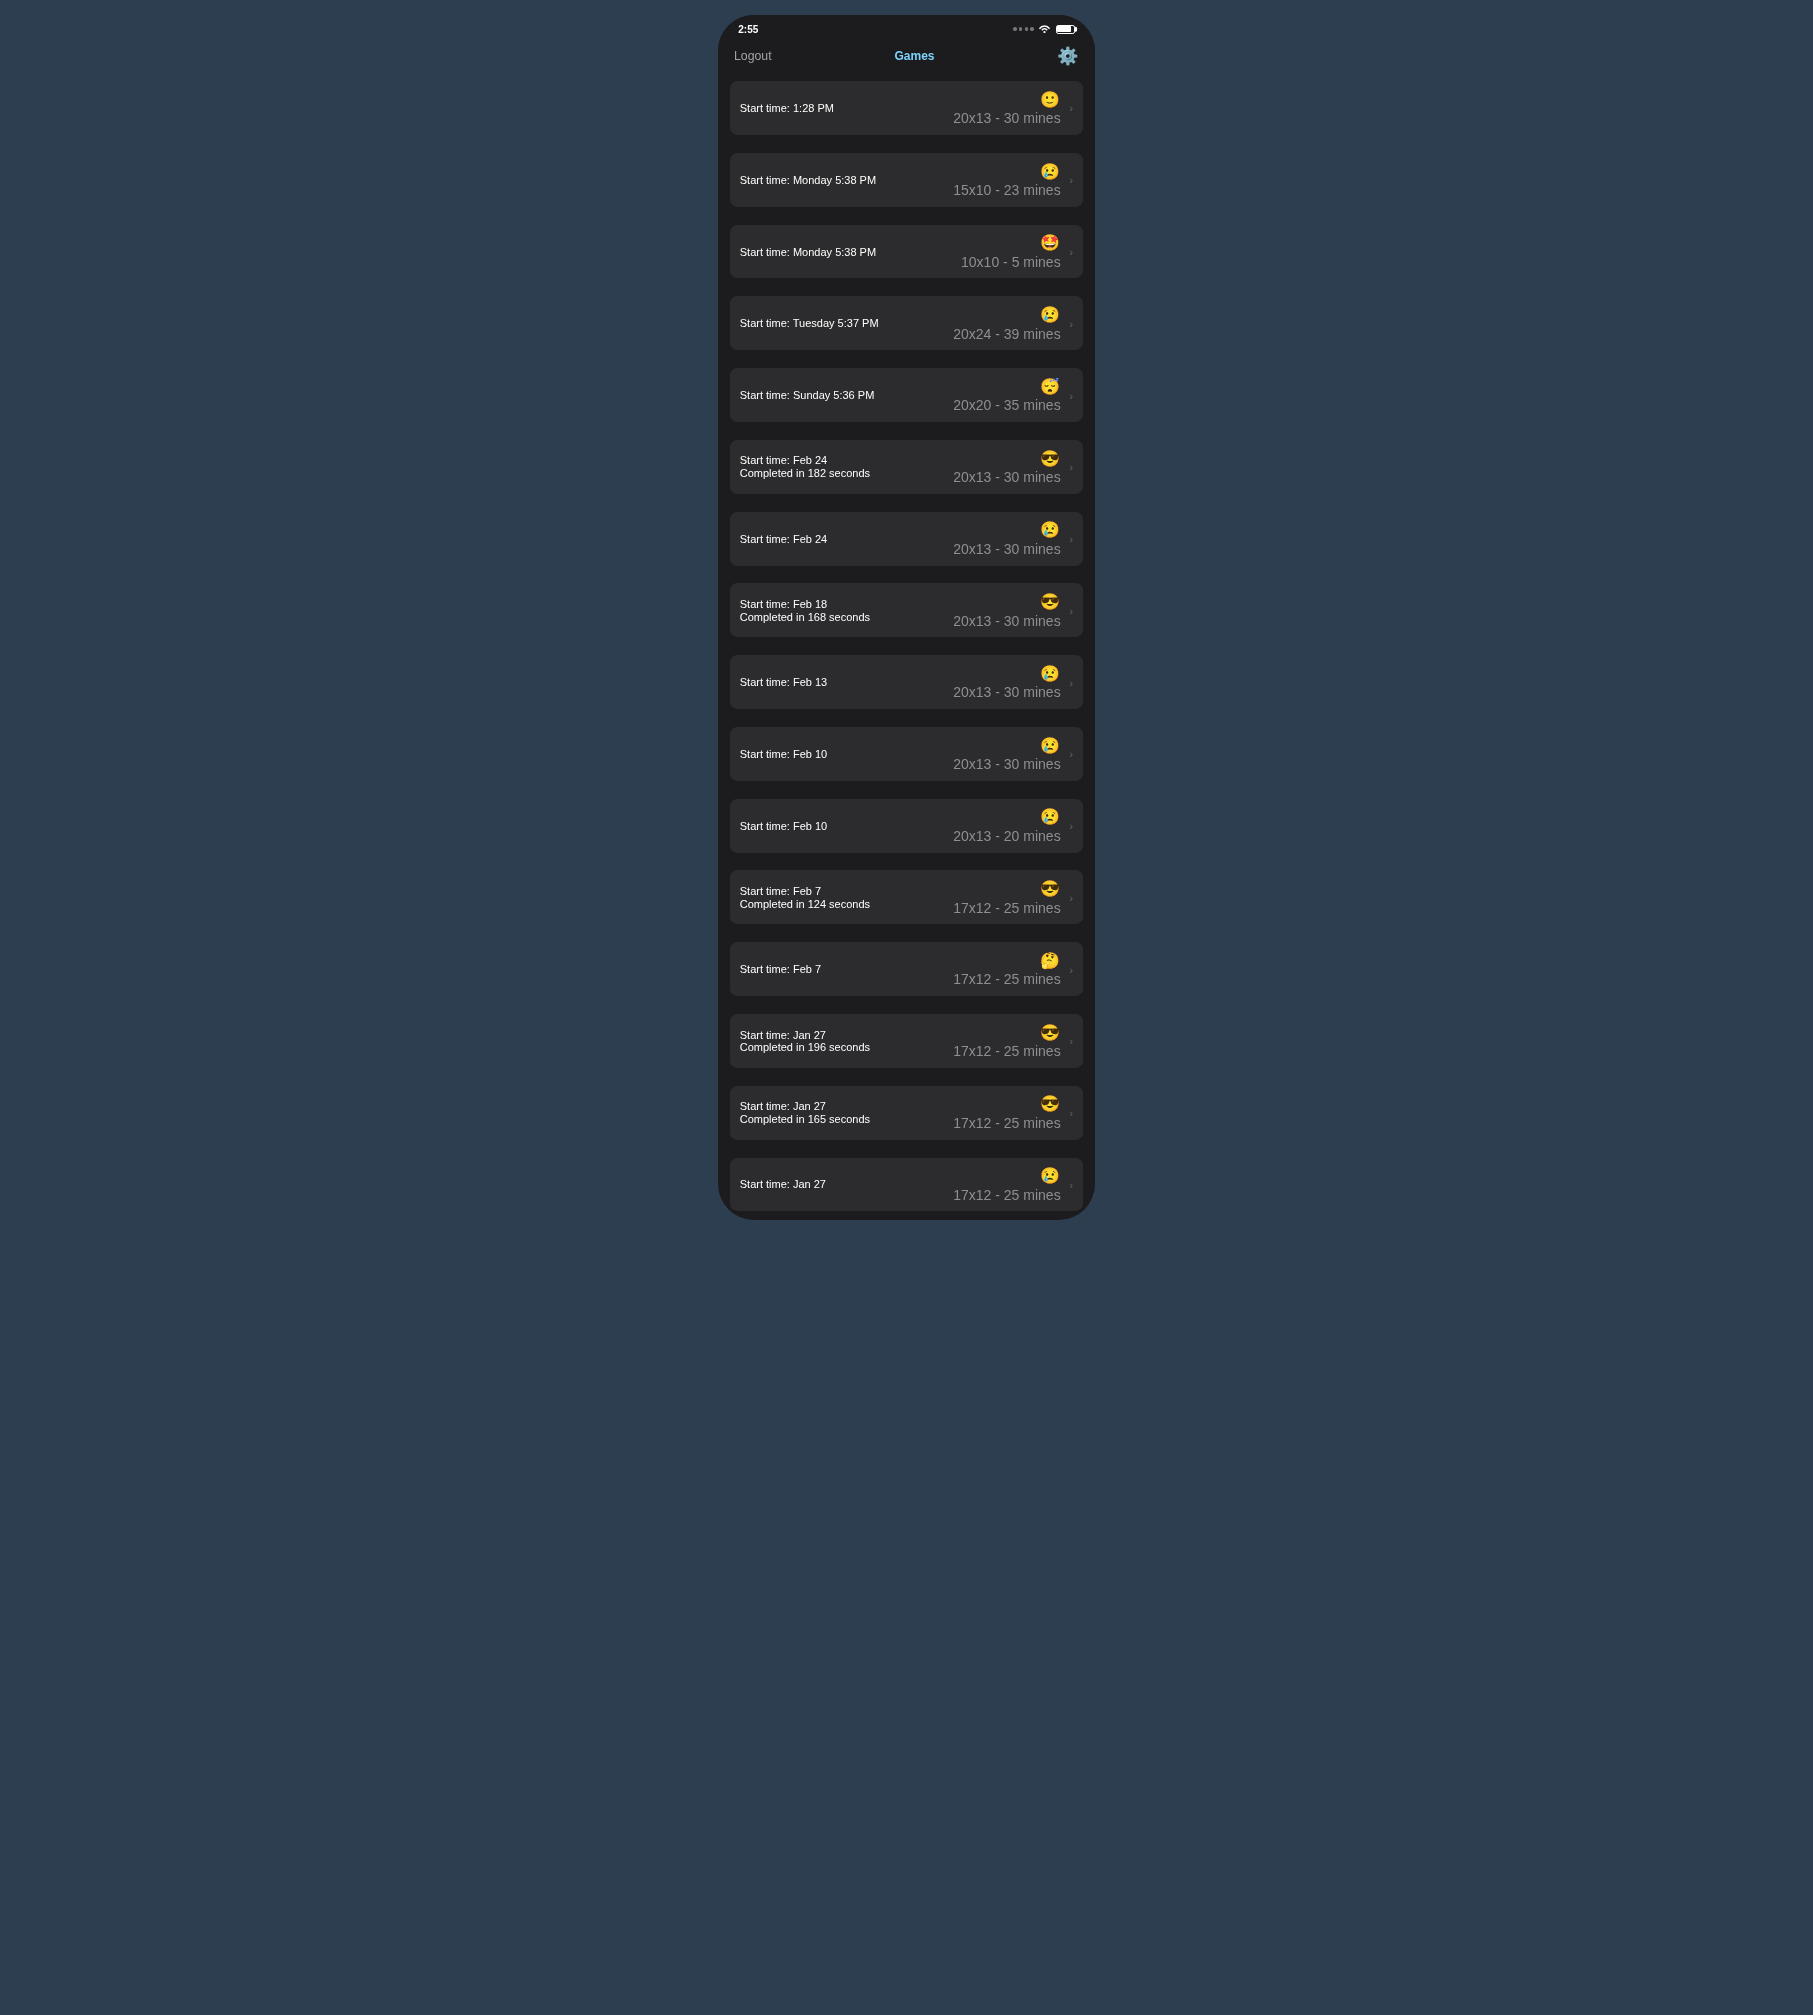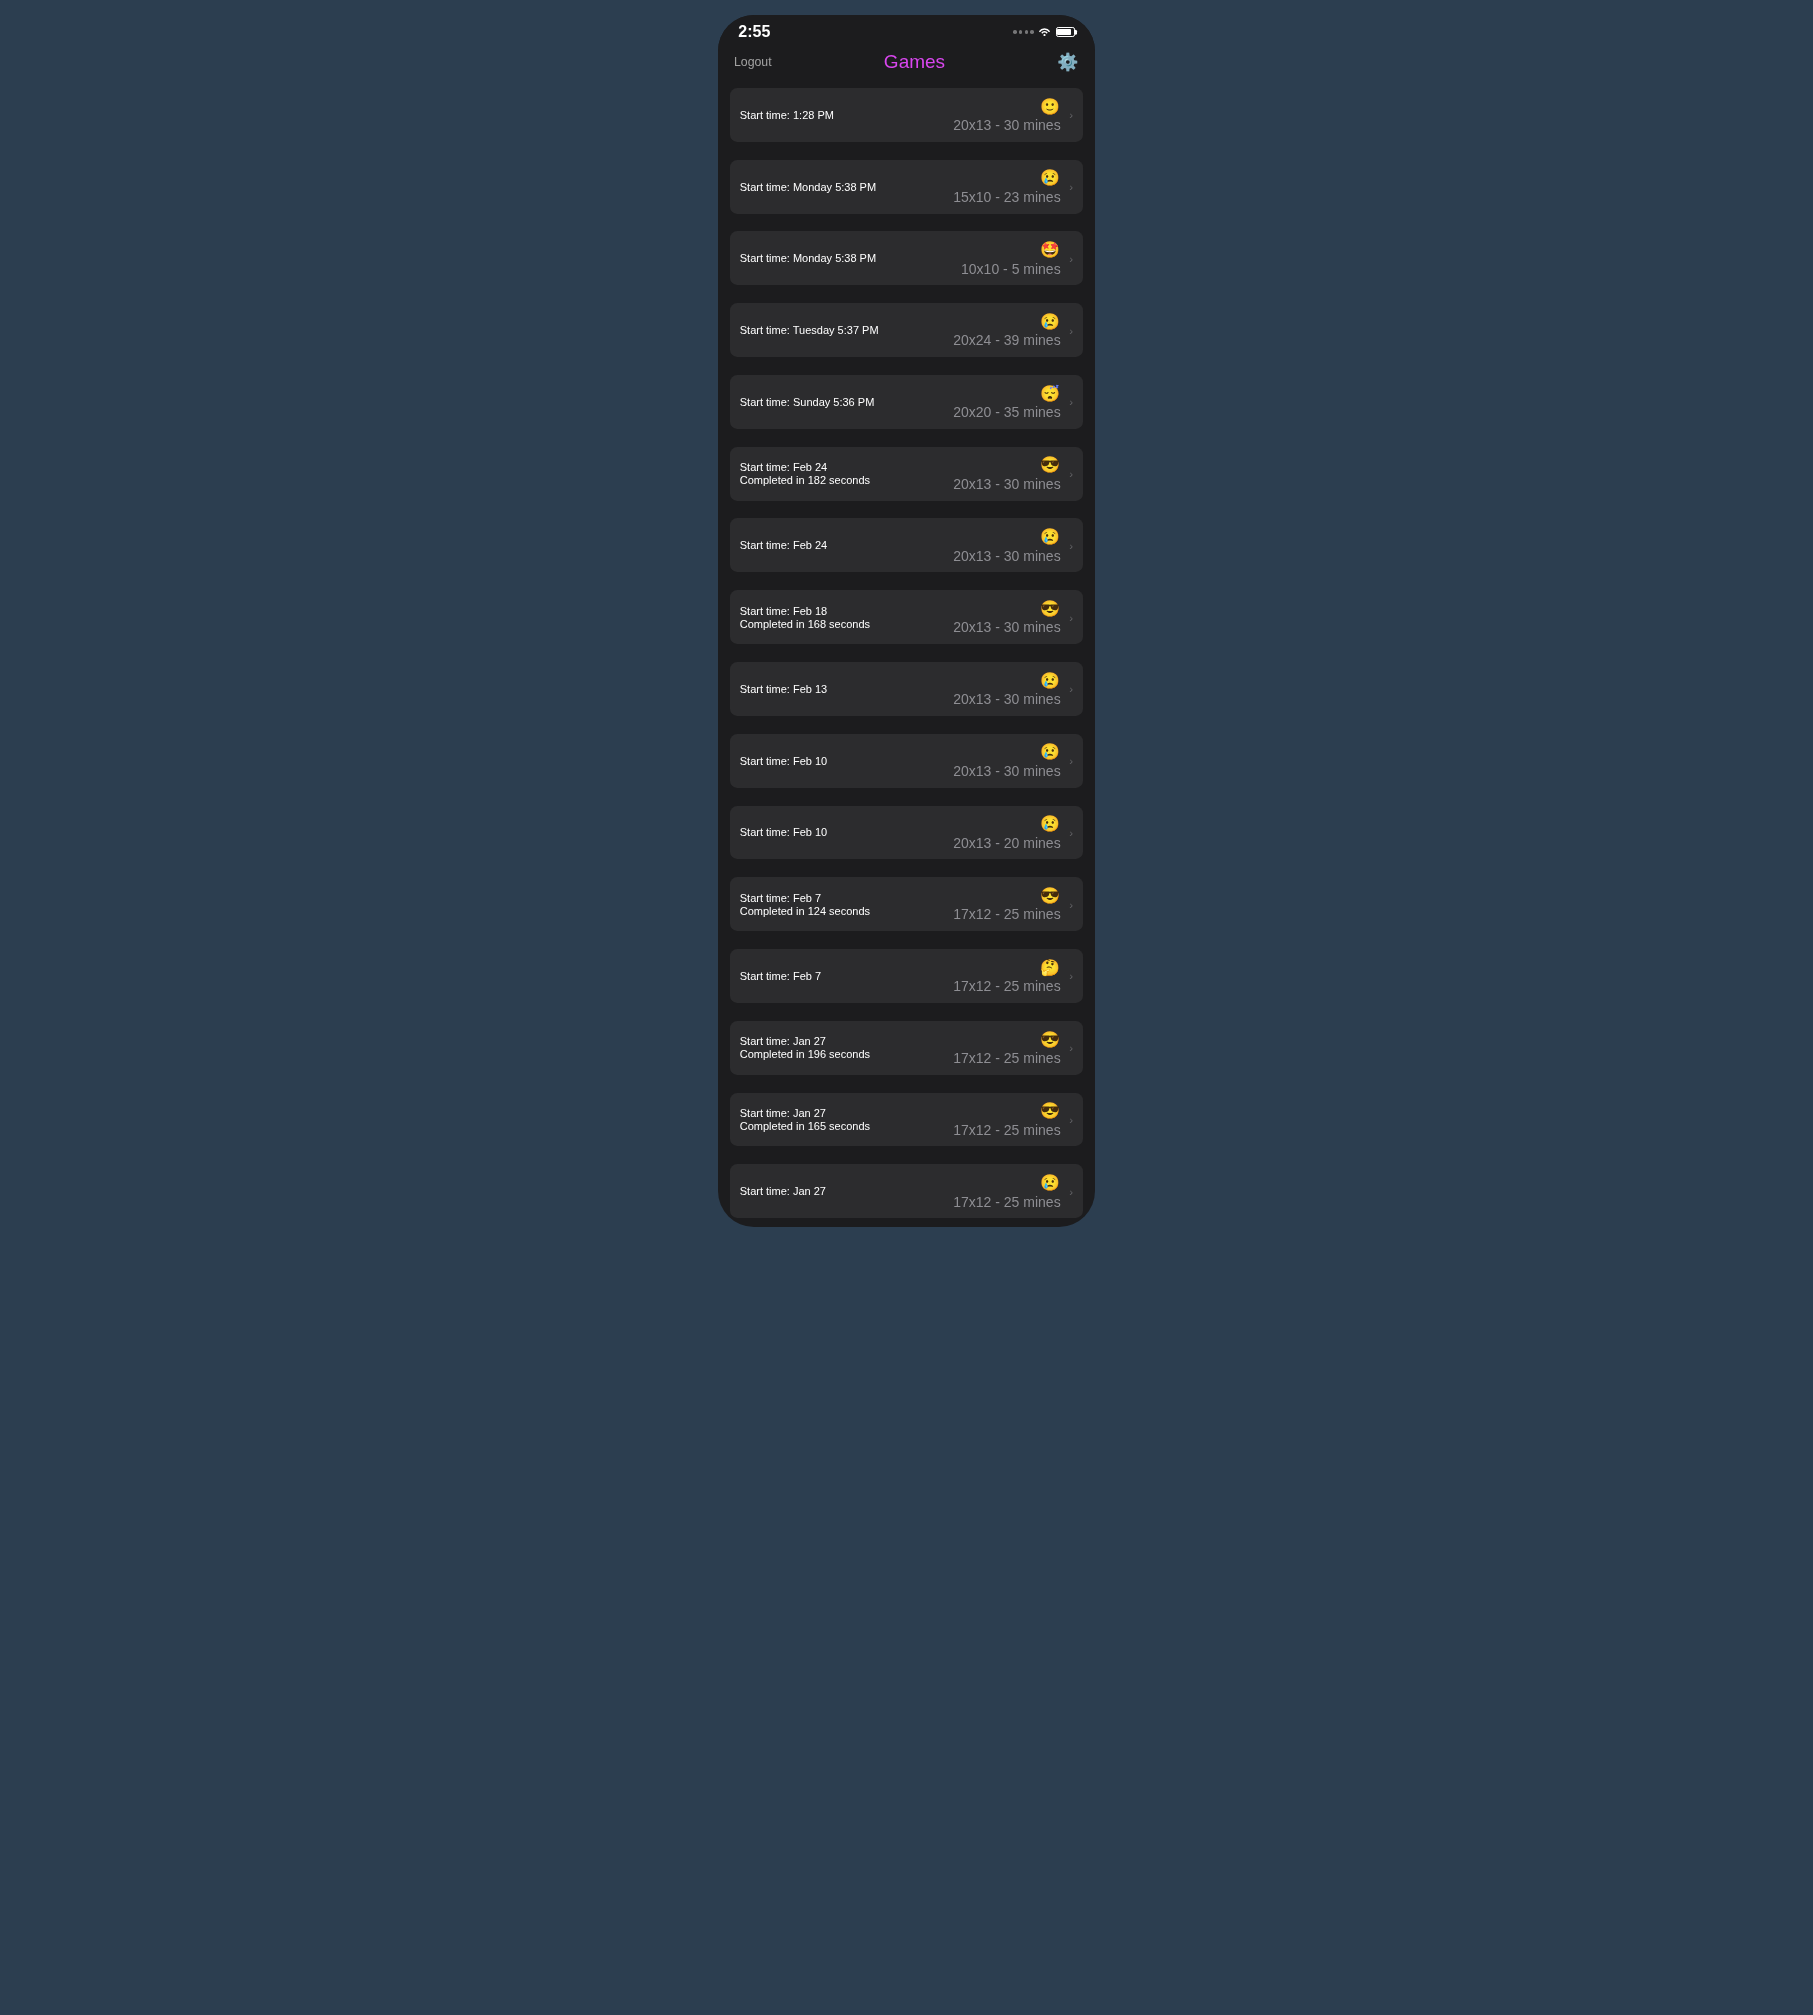--- a/index.html
+++ b/index.html
@@ -28,21 +28,21 @@
       background: #1c1c1e;
       display: flex;
       justify-content: space-between;
       align-items: center;
       padding: 8.7px 20.3px 4.4px;
       color: white;
       font-size: 11.6px;
       font-weight: 600;
     }
 
-    .status-bar-time { font-size: 16px; font-weight: 600; }
+    .status-bar-time { font-size: 10px; font-weight: 600; }
 
     .status-icons {
       display: flex;
       align-items: center;
       gap: 4.4px;
     }
 
     .dots {
       display: flex; gap: 2.2px;
     }
@@ -79,23 +79,23 @@
       padding: 5.8px 16px 8.7px;
     }
 
     .nav-logout {
       color: #a3a3a3;
       font-size: 12.3px;
       cursor: pointer;
     }
 
     .nav-title {
-      color: #d946ef;
-      font-size: 19px;
-      font-weight: 400;
+      color: #7dd3fc;
+      font-size: 12px;
+      font-weight: 700;
     }
 
     .nav-gear {
       color: #007aff;
       font-size: 17.4px;
       cursor: pointer;
     }
 
     .new-game-container {
       display: flex;

